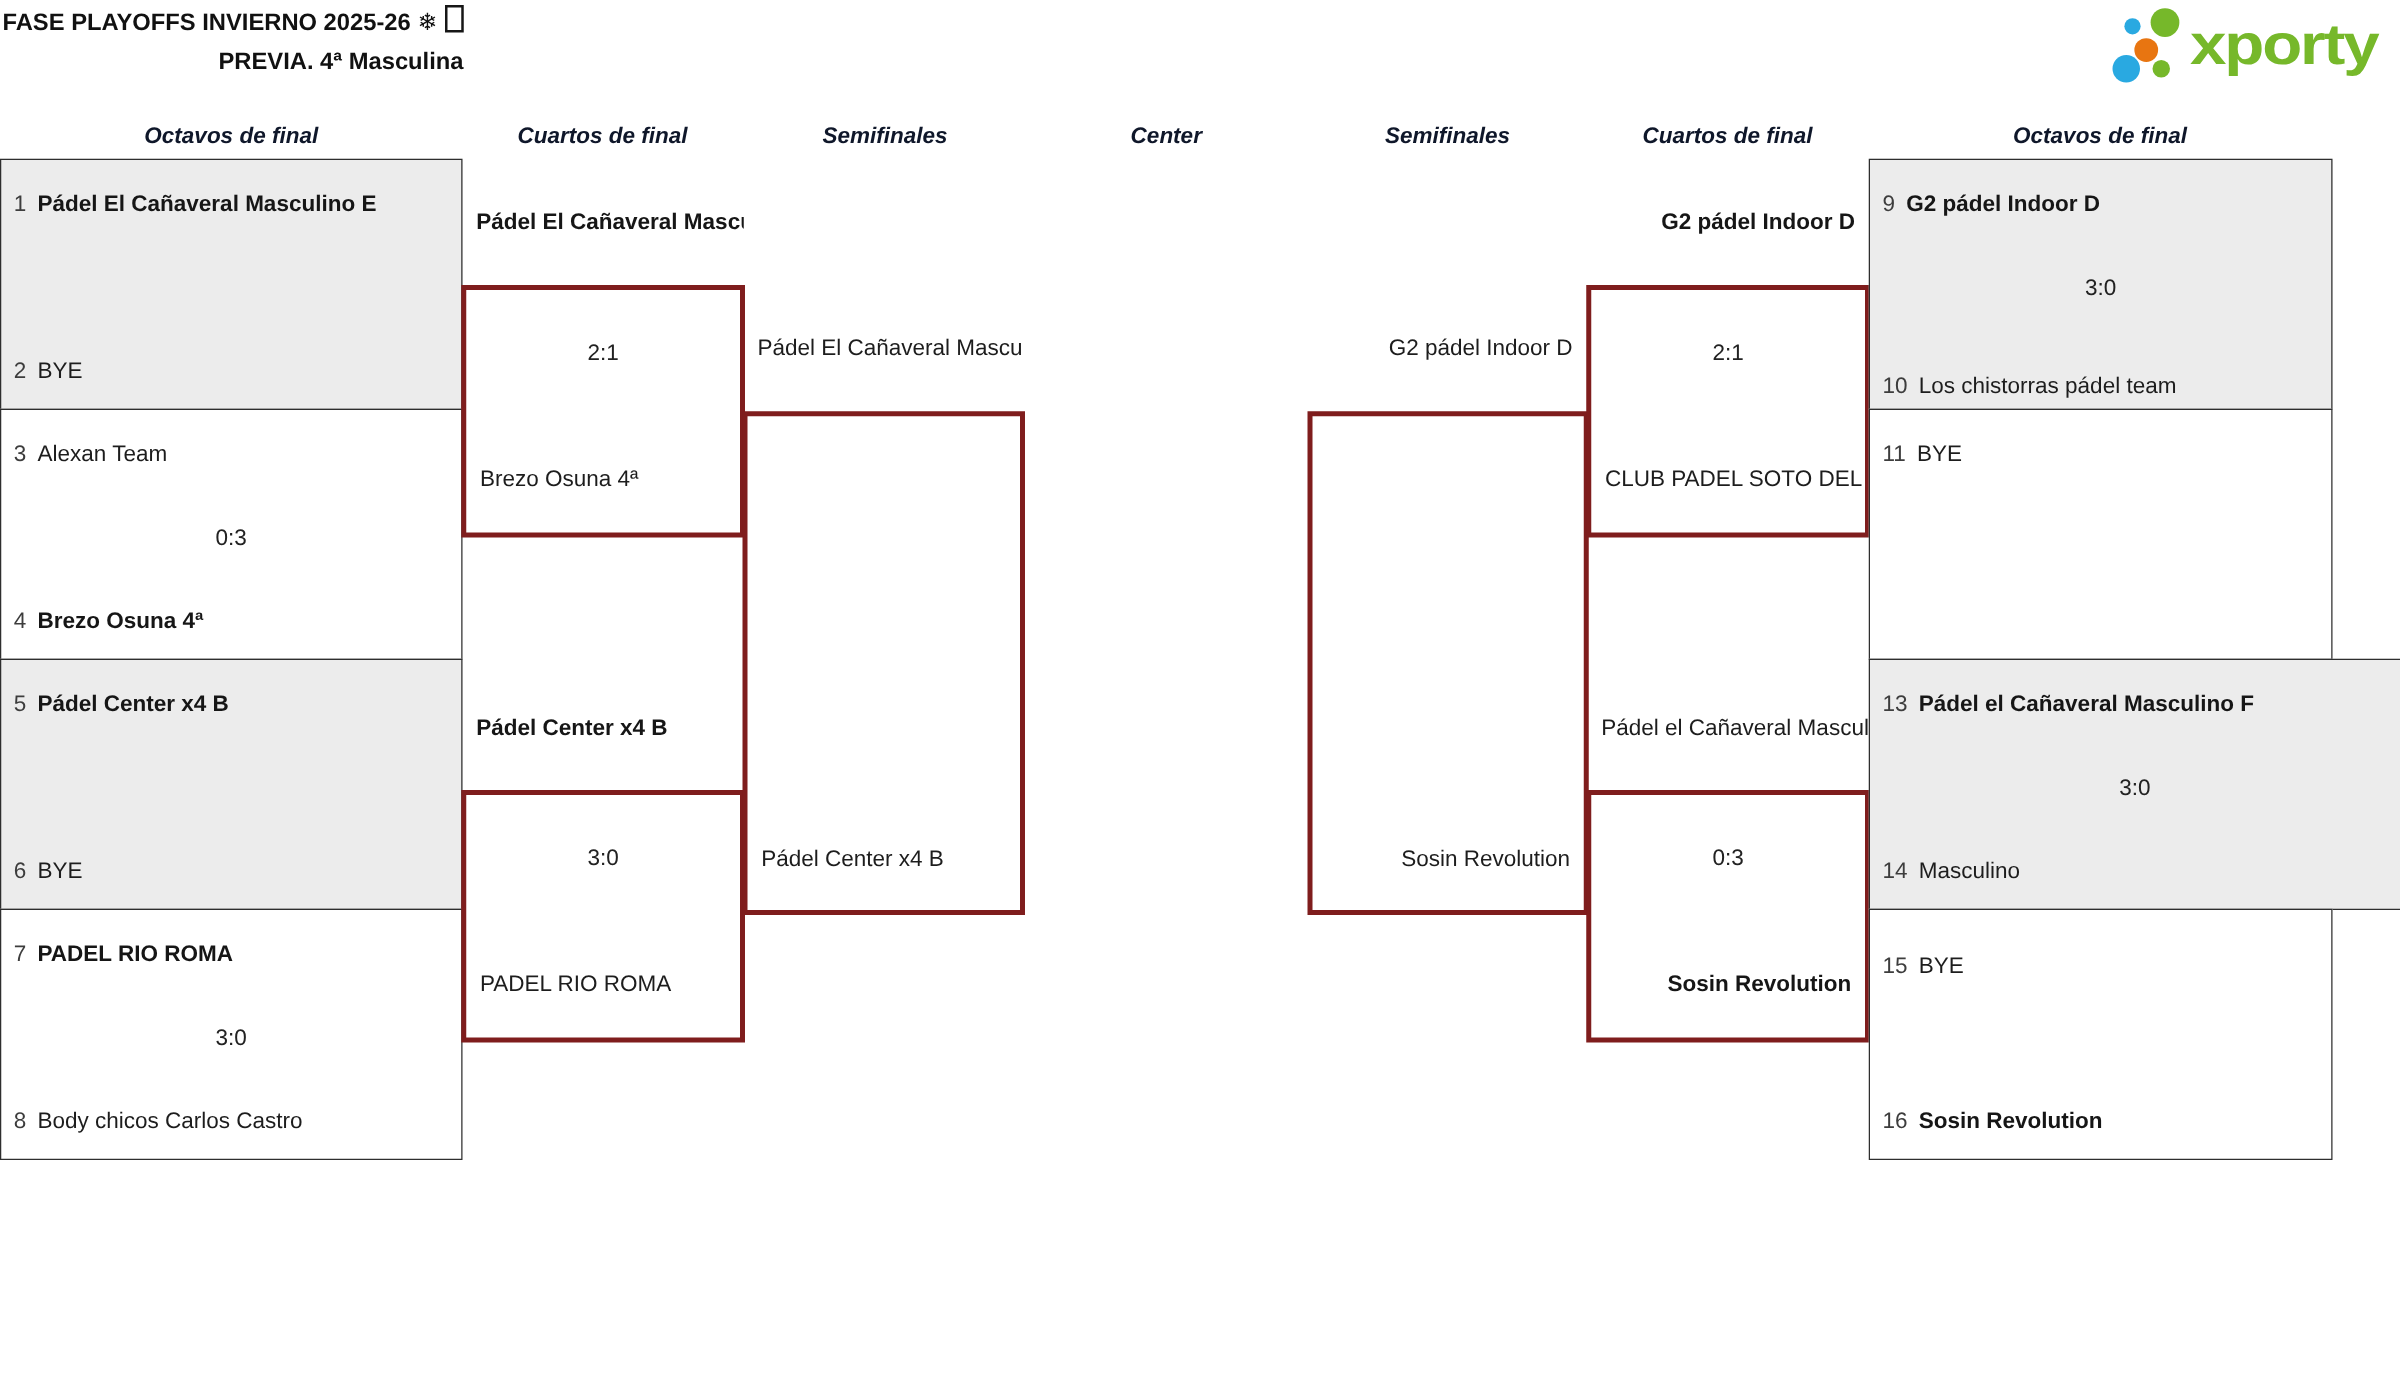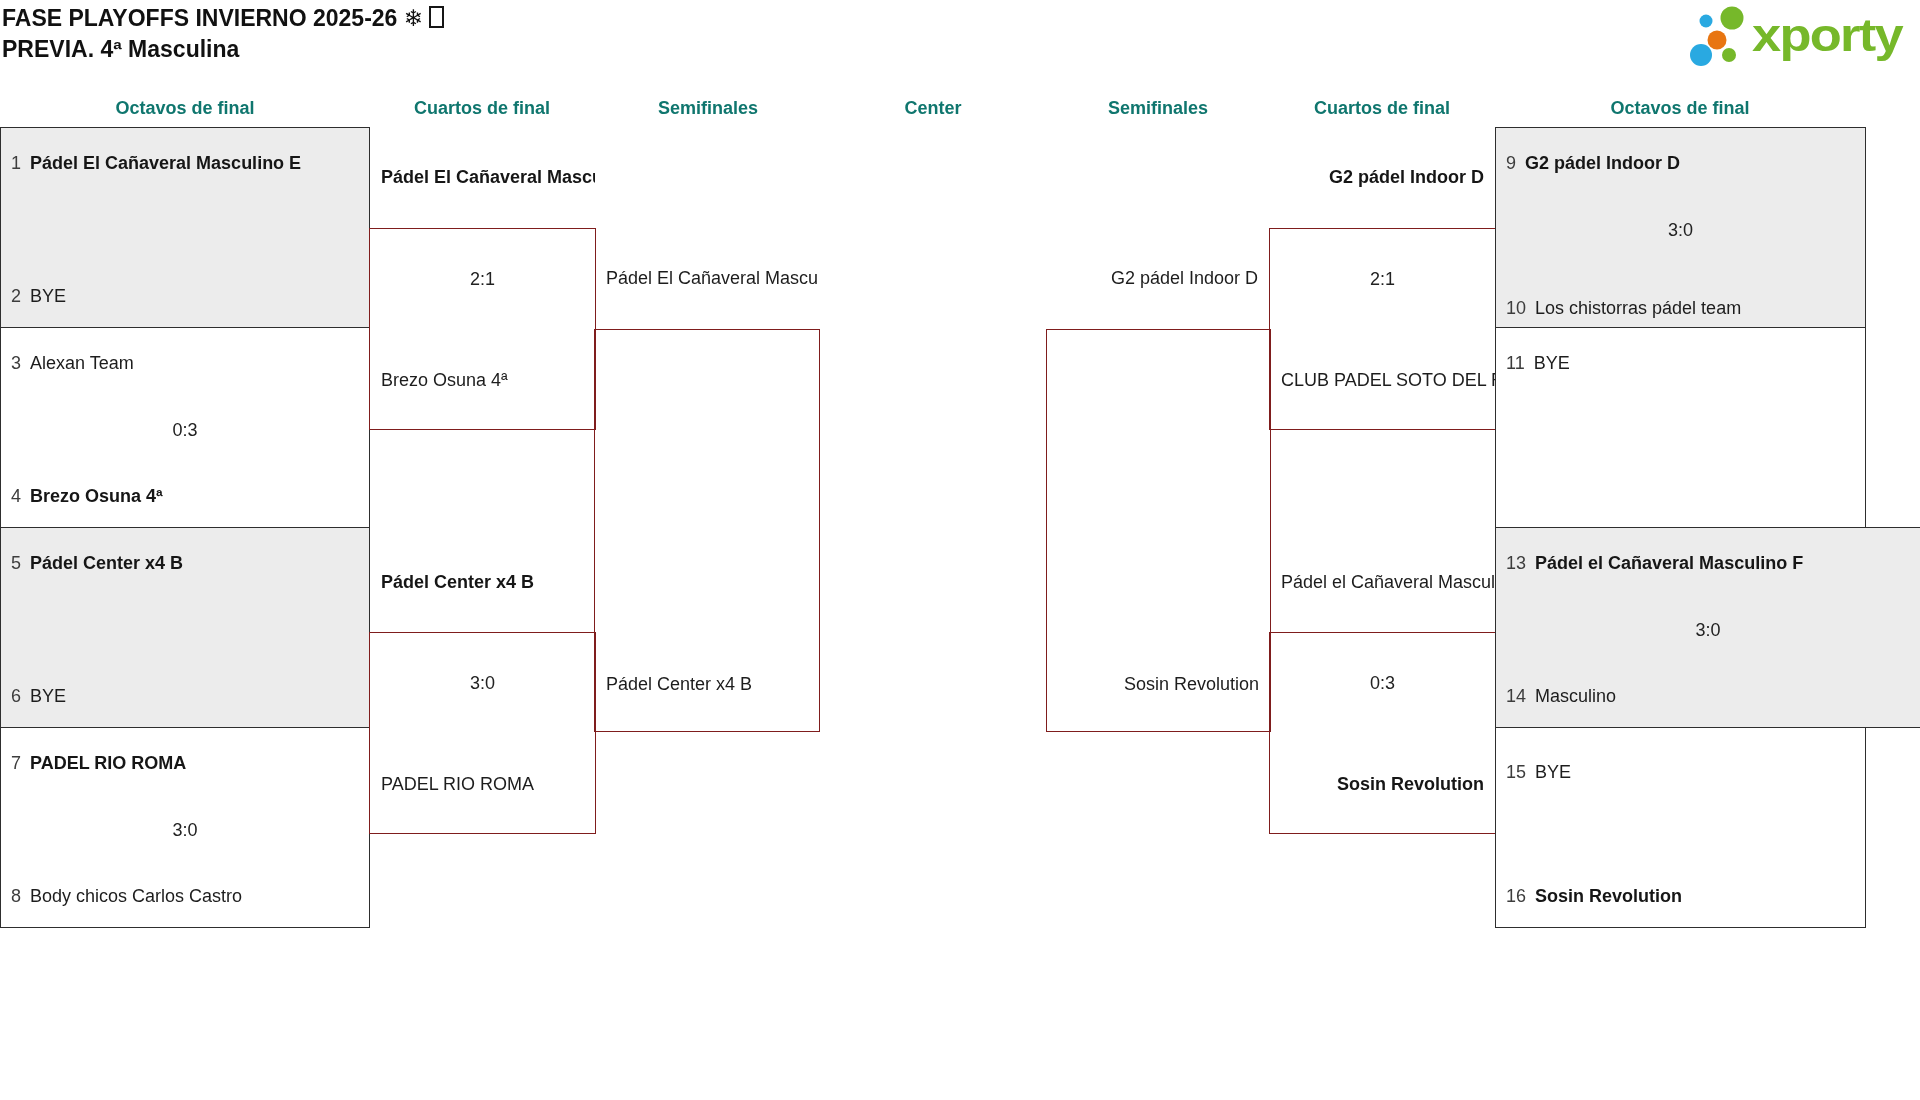--- a/index.html
+++ b/index.html
@@ -1,26 +1,26 @@
 <!DOCTYPE html>
 <html><head>
 <meta charset="utf-8">
 <style>
   html,body{margin:0;padding:0;}
   body{
     width:1920px;height:1100px;background:#ffffff;position:relative;overflow:hidden;
     font-family:"Liberation Sans","DejaVu Sans",sans-serif;color:#1d1d1d;
   }
-  .title{position:absolute;left:2px;top:3px;font-size:23px;line-height:31px;font-weight:700;color:#111;white-space:nowrap;}
+  .title{position:absolute;left:2px;top:3px;font-size:19px;line-height:31px;font-weight:700;color:#111;white-space:nowrap;text-align:right;}
   .tofu{display:inline-block;width:11px;height:18px;border:2.5px solid #161616;margin-left:6px;vertical-align:-2px;}
   .logo{position:absolute;left:1686px;top:2px;width:224px;height:66px;}
-  .rh{position:absolute;top:97px;transform:translateX(-50%);font-size:18px;line-height:22px;font-weight:600;color:#0f766e;white-space:nowrap;}
+  .rh{position:absolute;top:97px;transform:translateX(-50%);font-size:18px;line-height:22px;font-weight:600;color:#0f172a;white-space:nowrap;font-style:italic;}
   .obox{position:absolute;width:370px;height:201px;border:1px solid #2e2e2e;background:#ffffff;box-sizing:border-box;}
   .obox.g{background:#ececec;}
-  .mbox{position:absolute;border:1px solid #7f1d1d;box-sizing:border-box;background:transparent;}
+  .mbox{position:absolute;border:4px solid #7f1d1d;box-sizing:border-box;background:transparent;}
   .trow{position:absolute;left:0;right:0;padding:0 10px;display:flex;gap:9px;font-size:18px;line-height:24px;white-space:nowrap;overflow:hidden;}
   .seed{color:#3d3d3d;flex:none;}
   .b{font-weight:700;color:#161616;}
   .srow{position:absolute;left:0;right:0;text-align:center;font-size:18px;line-height:24px;color:#222;}
   .flabel{position:absolute;font-size:18px;line-height:24px;padding:0 12px;box-sizing:border-box;white-space:nowrap;overflow:hidden;}
   .inlabel{position:absolute;left:0;right:0;font-size:18px;line-height:24px;padding:0 11px;white-space:nowrap;overflow:hidden;}
   .r{text-align:right;}
 </style>
 </head>
 <body>

